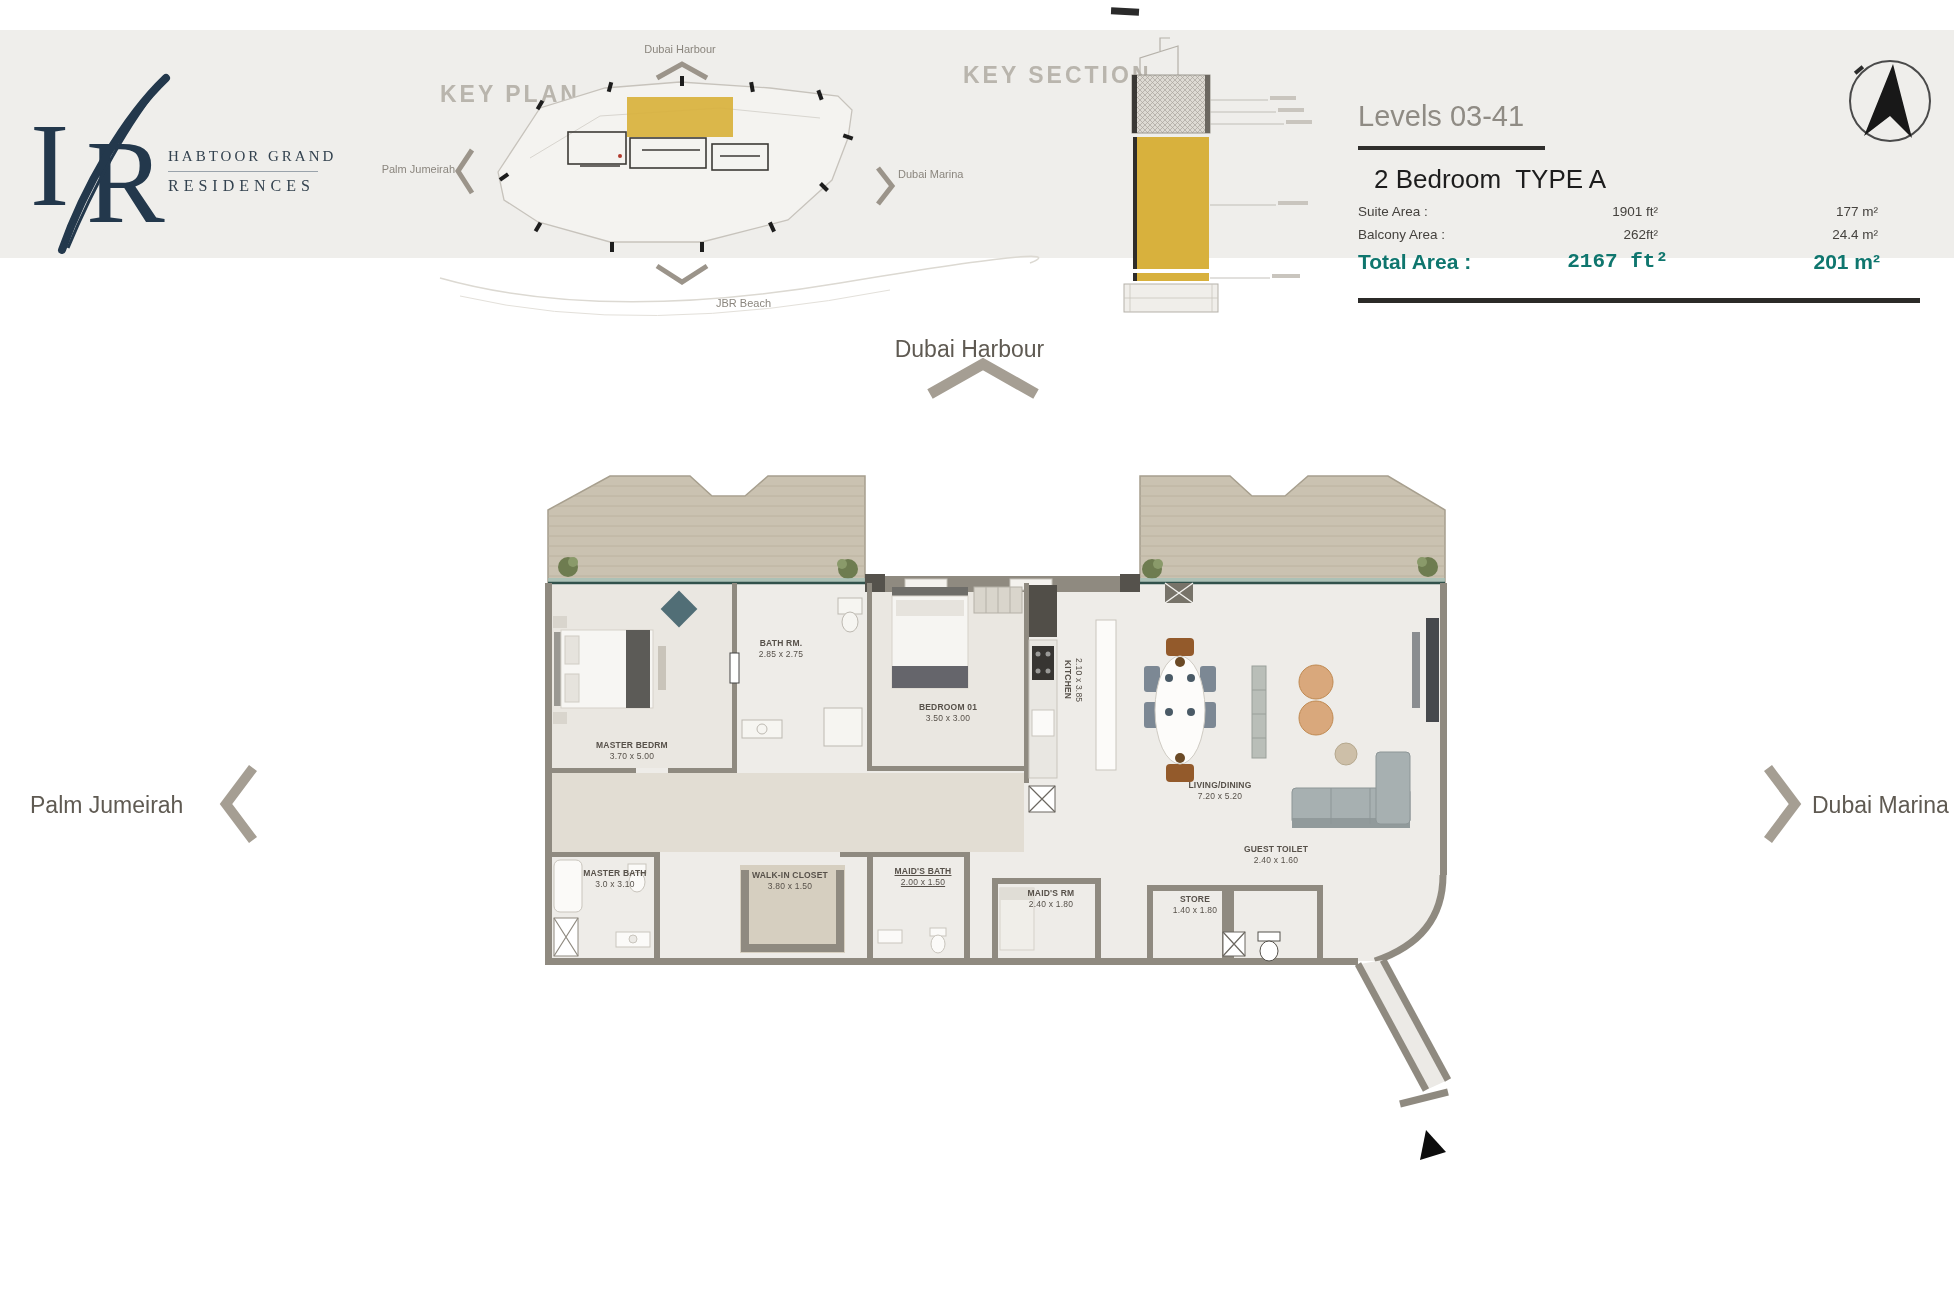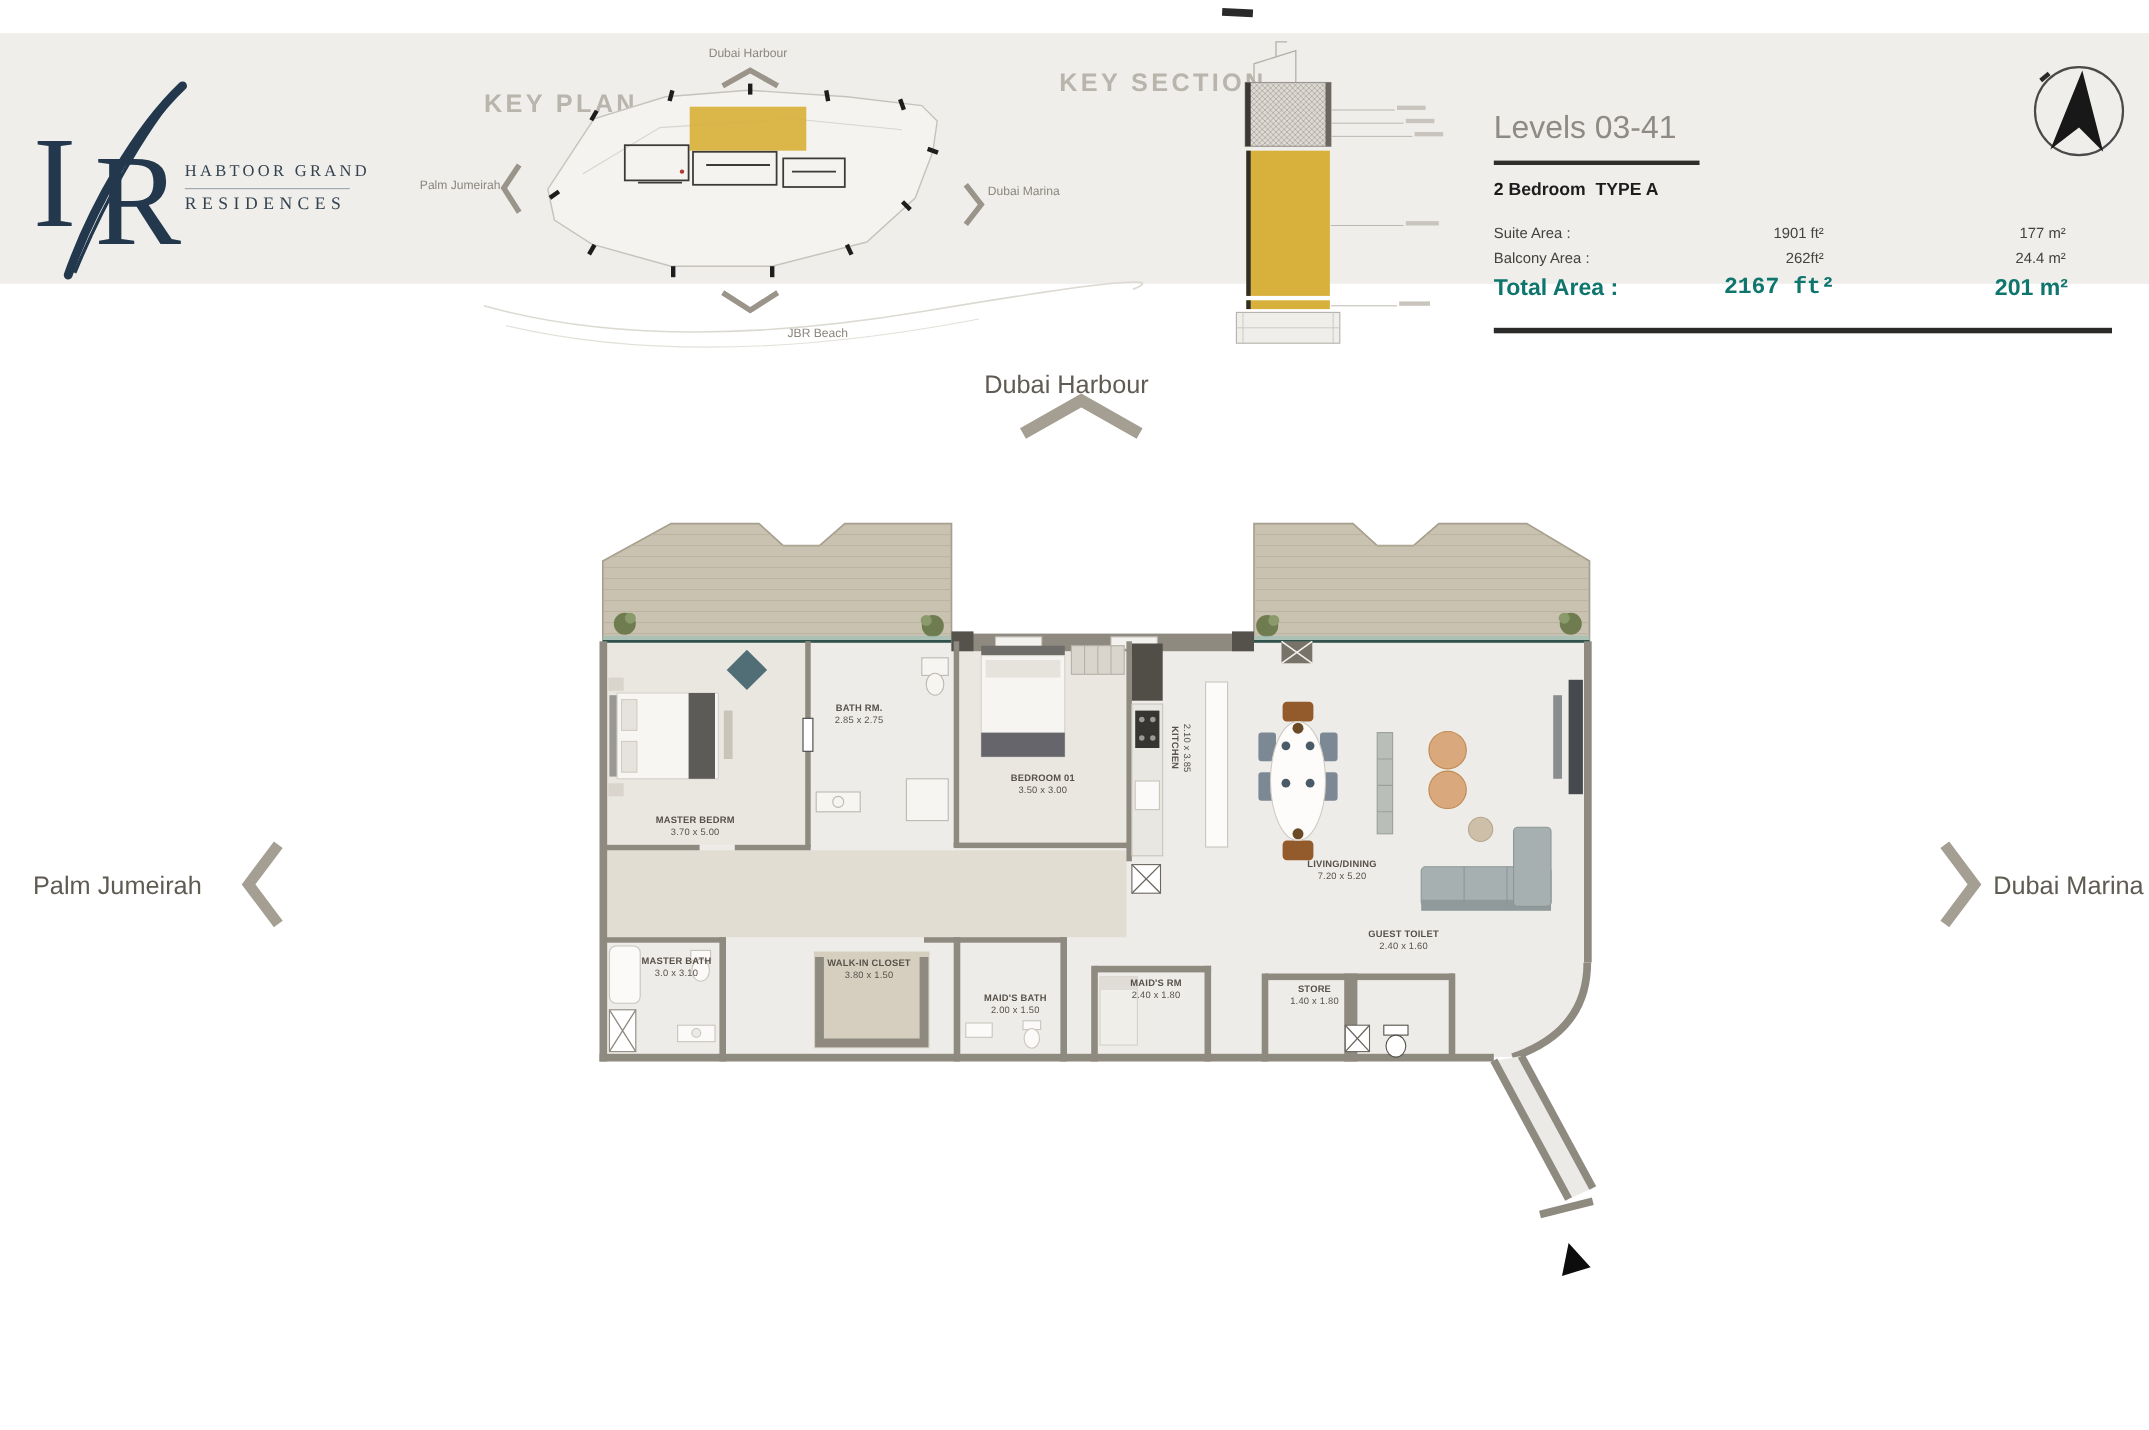--- a/index.html
+++ b/index.html
@@ -13,21 +13,21 @@
   #brand-text{left:168px;top:148px;width:170px;color:#33424f;font-family:"Liberation Serif",serif;}
   #brand-line1{font-size:15px;letter-spacing:3px;white-space:nowrap;}
   #brand-rule{width:150px;height:1px;background:#9aa3ab;margin:6px 0 5px 0;}
   #brand-line2{font-size:16px;letter-spacing:5px;white-space:nowrap;}
   
   .kp-label{font-size:11px;color:#8b867e;}
   
   #info-panel{left:1358px;top:100px;width:575px;color:#3c3a37;}
   #info-levels{font-size:29px;color:#8f8b84;}
   #info-underline{position:absolute;top:46px;left:0;width:187px;height:4px;background:#2f2e2c;}
-  #info-unit{position:absolute;top:64px;font-size:16px;font-weight:bold;color:#1d1d1d;white-space:pre;}
+  #info-unit{position:absolute;top:64px;font-size:26px;font-weight:normal;color:#1d1d1d;white-space:pre;margin-left:16px;}
   .info-row{position:absolute;left:0;width:575px;font-size:13.5px;color:#45423e;}
   .info-row .ft{position:absolute;left:210px;width:90px;text-align:right;}
   .info-row .m{position:absolute;left:430px;width:90px;text-align:right;}
   #info-total{position:absolute;top:150px;left:0;width:575px;font-size:21px;font-weight:bold;color:#0f766e;}
   #info-total .ft{position:absolute;left:170px;width:140px;text-align:right;font-family:Liberation Mono, monospace;}
   #info-total .m{position:absolute;left:400px;width:122px;text-align:right;}
   #info-bottomline{position:absolute;top:198px;left:0;width:562px;height:5px;background:#2b2a28;}
   
   .dir-label{font-size:23px;color:#5f5a52;}
   
@@ -424,21 +424,21 @@
       <span class="dm">7.20 x 5.20</span>
     </div>
     <div class="room-label" style="left:580px;top:868px;width:70px;">
       <span class="nm">MASTER BATH</span>
       <span class="dm">3.0 x 3.10</span>
     </div>
     <div class="room-label" style="left:750px;top:870px;width:80px;">
       <span class="nm">WALK-IN CLOSET</span>
       <span class="dm">3.80 x 1.50</span>
     </div>
-    <div class="room-label" style="left:868px;top:902px;width:110px;">
+    <div class="room-label" style="left:868px;top:866px;width:110px;text-decoration:underline;">
       <span class="nm">MAID'S BATH</span>
       <span class="dm">2.00 x 1.50</span>
     </div>
     <div class="room-label" style="left:996px;top:888px;width:110px;">
       <span class="nm">MAID'S RM</span>
       <span class="dm">2.40 x 1.80</span>
     </div>
     <div class="room-label" style="left:1160px;top:894px;width:70px;">
       <span class="nm">STORE</span>
       <span class="dm">1.40 x 1.80</span>

